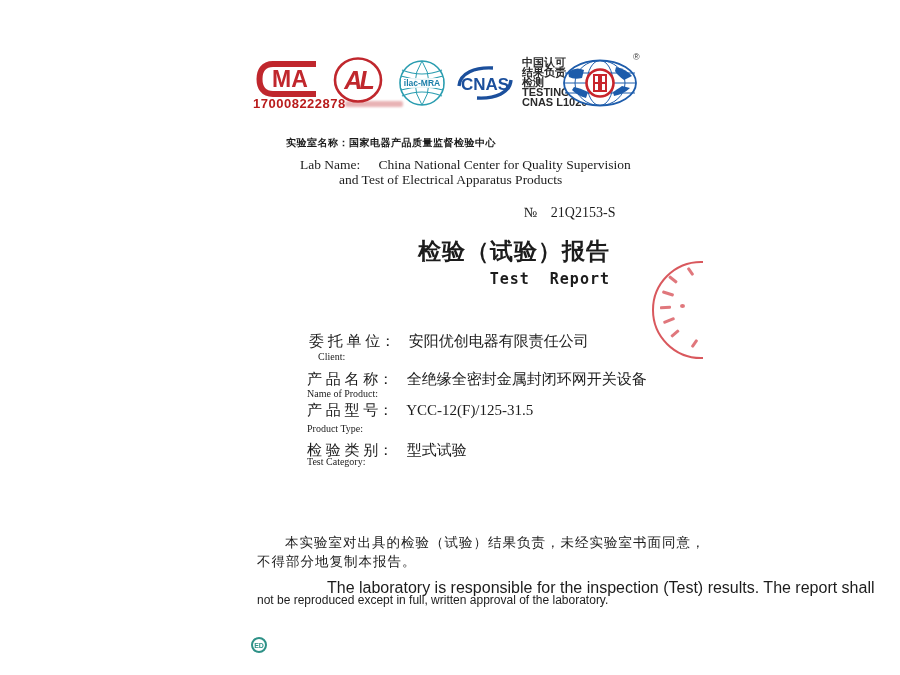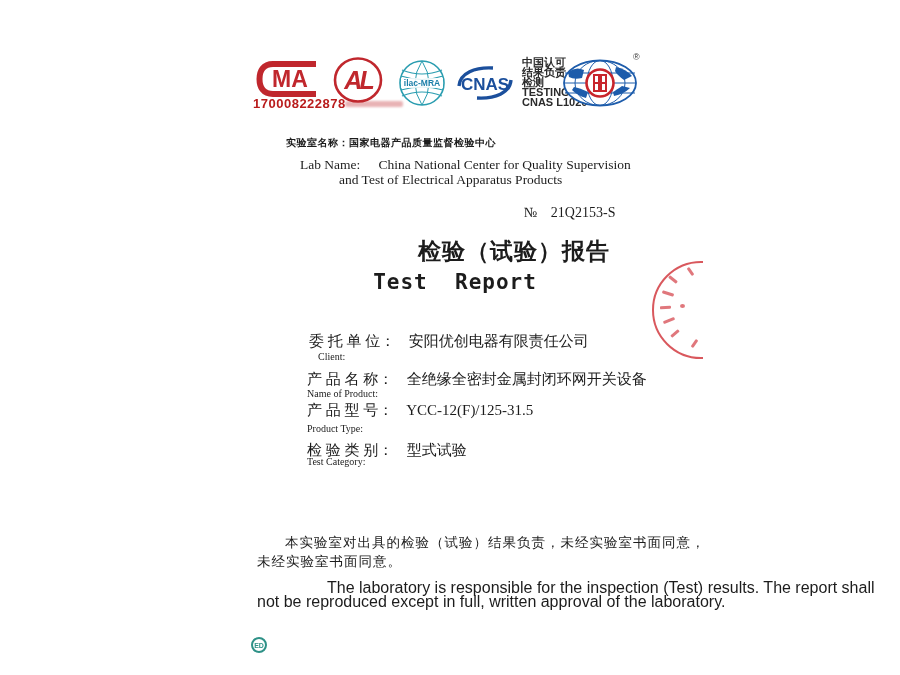--- a/index.html
+++ b/index.html
@@ -29,22 +29,22 @@
   .lab-en1{left:300px;top:157px;font-size:13.5px;white-space:nowrap;}
   .lab-en1 .lab-en-label{display:inline-block;width:75px;}
   .lab-en2{left:339px;top:172px;font-size:13.5px;white-space:nowrap;}
 
   
   .report-no{left:524px;top:205px;font-size:14px;white-space:nowrap;}
   .report-no .no-sym{margin-right:10px;}
   .title-zh{left:300px;top:236px;width:310px;text-align:right;
     font-family:"Liberation Sans",sans-serif;font-weight:bold;font-size:23px;
     letter-spacing:1px;white-space:pre;}
-  .title-en{left:300px;top:270px;width:310px;text-align:center;
-    font-family:"DejaVu Sans Mono",monospace;font-size:21px;font-weight:bold;
+  .title-en{left:300px;top:270px;width:310px;text-align:right;
+    font-family:"DejaVu Sans Mono",monospace;font-size:15px;font-weight:bold;
     white-space:pre;letter-spacing:1px;}
 
   
   .stamp{left:646px;top:256px;width:57px;height:110px;overflow:hidden;}
   .stamp-circle{position:absolute;left:6px;top:5px;width:94px;height:94px;
     border:2.5px solid rgba(207,46,53,.8);border-radius:50%;}
   .stamp-mark{position:absolute;background:rgba(207,46,53,.65);border-radius:1px;}
   .sm1{left:22px;top:22px;width:10px;height:3px;transform:rotate(38deg);}
   .sm2{left:16px;top:36px;width:12px;height:3px;transform:rotate(18deg);}
   .sm3{left:14px;top:50px;width:11px;height:3px;transform:rotate(-4deg);}
@@ -60,21 +60,21 @@
   .en-line{font-size:10px;white-space:nowrap;}
   .f1zh{left:309px;top:332px;} .f1en{left:318px;top:351px;}
   .f2zh{left:307px;top:370px;} .f2en{left:307px;top:388px;}
   .f3zh{left:307px;top:401px;} .f3en{left:307px;top:423px;}
   .f4zh{left:307px;top:441px;} .f4en{left:307px;top:456px;}
 
   
   .disc-zh1{left:285px;top:534px;font-size:13.5px;letter-spacing:1px;white-space:nowrap;}
   .disc-zh2{left:257px;top:553px;font-size:13.5px;letter-spacing:1px;white-space:nowrap;}
   .disc-en1{left:287px;top:579px;font-family:"Liberation Sans",sans-serif;font-size:16px;white-space:nowrap;margin-left:40px;}
-  .disc-en2{left:257px;top:593px;font-family:"Liberation Sans",sans-serif;font-size:16px;white-space:nowrap;}
+  .disc-en2{left:257px;top:593px;font-family:"Liberation Sans",sans-serif;font-size:12px;white-space:nowrap;}
 
   
   .emblem{left:251px;top:637px;width:16px;height:16px;border:2px solid #2e9187;
     border-radius:50%;box-sizing:border-box;display:flex;align-items:center;justify-content:center;
     font-family:"Liberation Sans",sans-serif;font-size:7px;font-weight:bold;color:#2e9187;}
 
   svg text{font-family:"Liberation Sans",sans-serif;}
 </style>
 </head>
 <body>
@@ -181,19 +181,19 @@
   </div>
   <div class="abs en-line f3en">Product Type:</div>
 
   <div class="abs zh-line f4zh">
     <span class="flabel">检 验 类 别：</span>
     <span>型式试验</span>
   </div>
   <div class="abs en-line f4en">Test Category:</div>
 
   <div class="abs disc-zh1">本实验室对出具的检验（试验）结果负责，未经实验室书面同意，</div>
-  <div class="abs disc-zh2">未经实验室书面同意。</div>
+  <div class="abs disc-zh2">不得部分地复制本报告。</div>
   <div class="abs disc-en1">The laboratory is responsible for the inspection (Test) results. The report shall</div>
   <div class="abs disc-en2">not be reproduced except in full, written approval of the laboratory.</div>
 
   <div class="abs emblem">ED</div>
 
 </div>
 
 </body></html>

